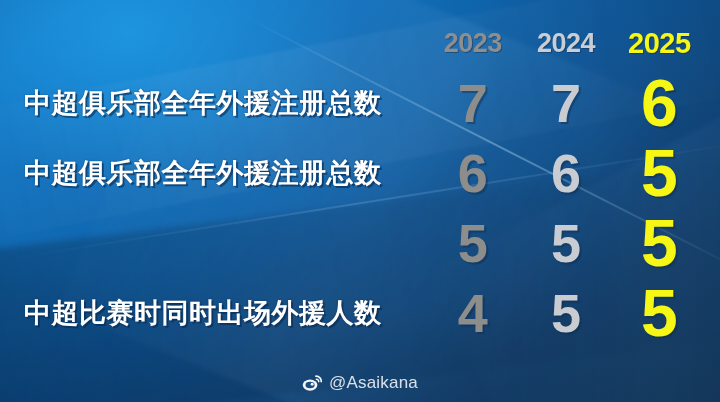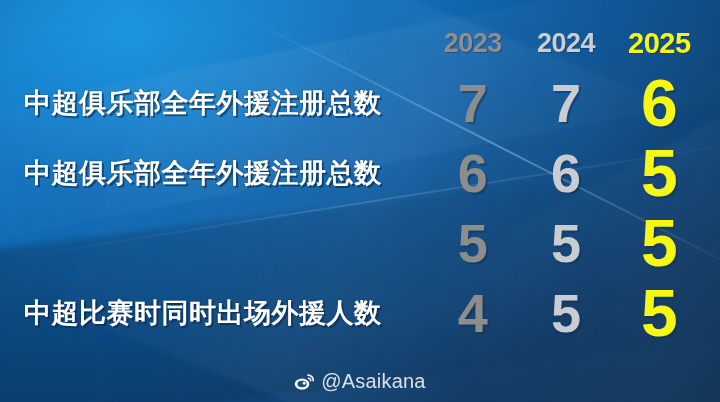--- a/index.html
+++ b/index.html
@@ -198,21 +198,21 @@
     gap: 6px;
   }
   .weibo-icon {
     display: block;
     width: 21px;
     height: 18px;
     opacity: 0.95;
   }
   .watermark-handle {
     color: #e9eef3;
-    font-size: 20px;
+    font-size: 17px;
     letter-spacing: 0.2px;
     opacity: 0.92;
   }
 </style>
 </head>
 <body>
 
 <div id="screen">
 
   <div class="streak streak-b"></div>

